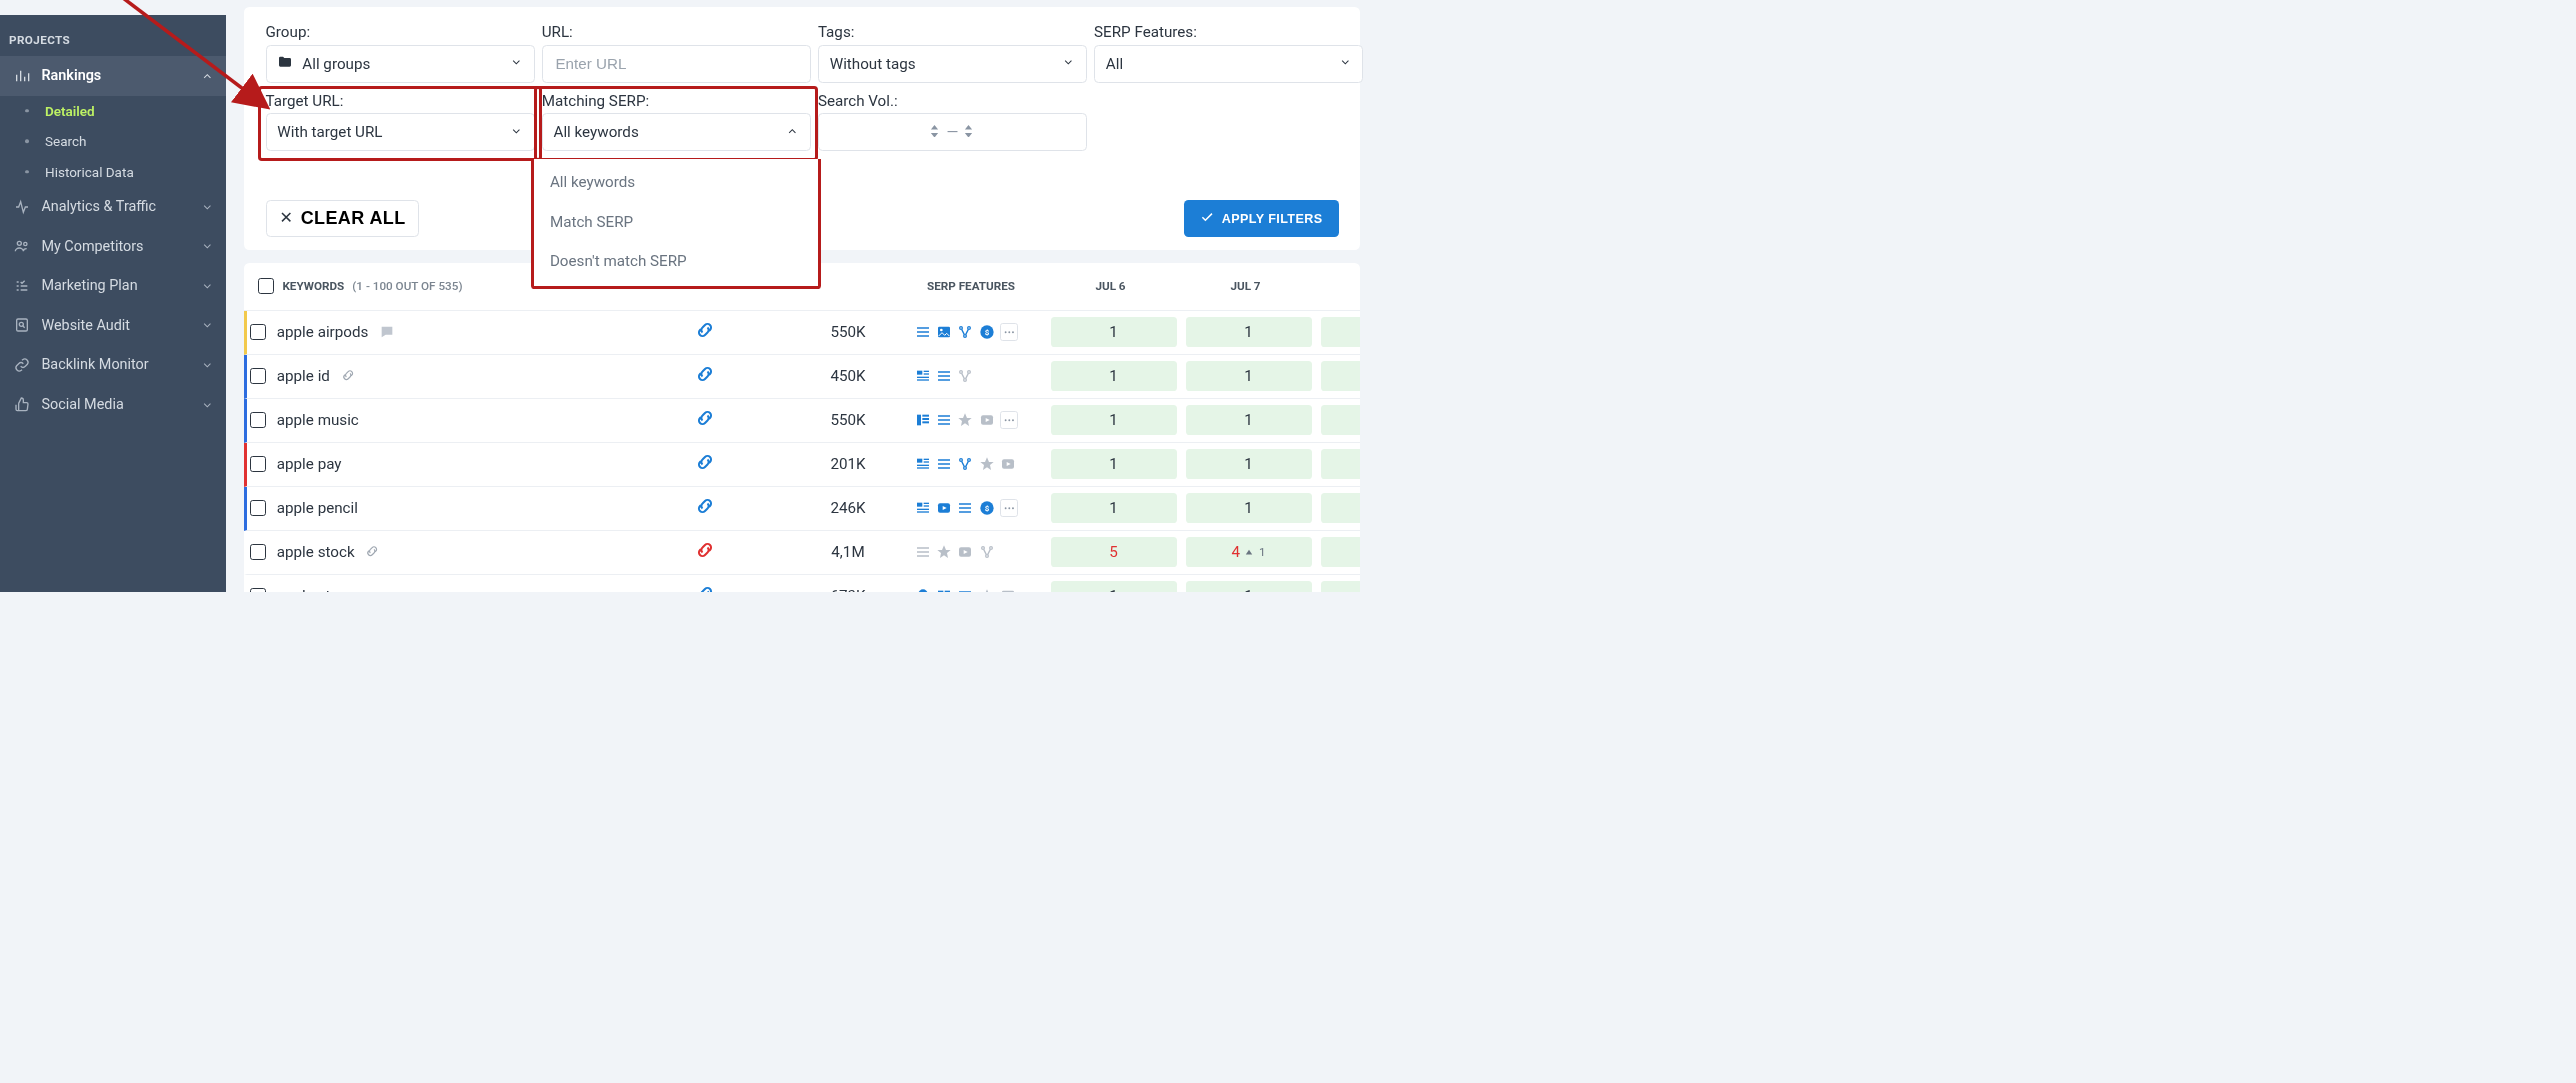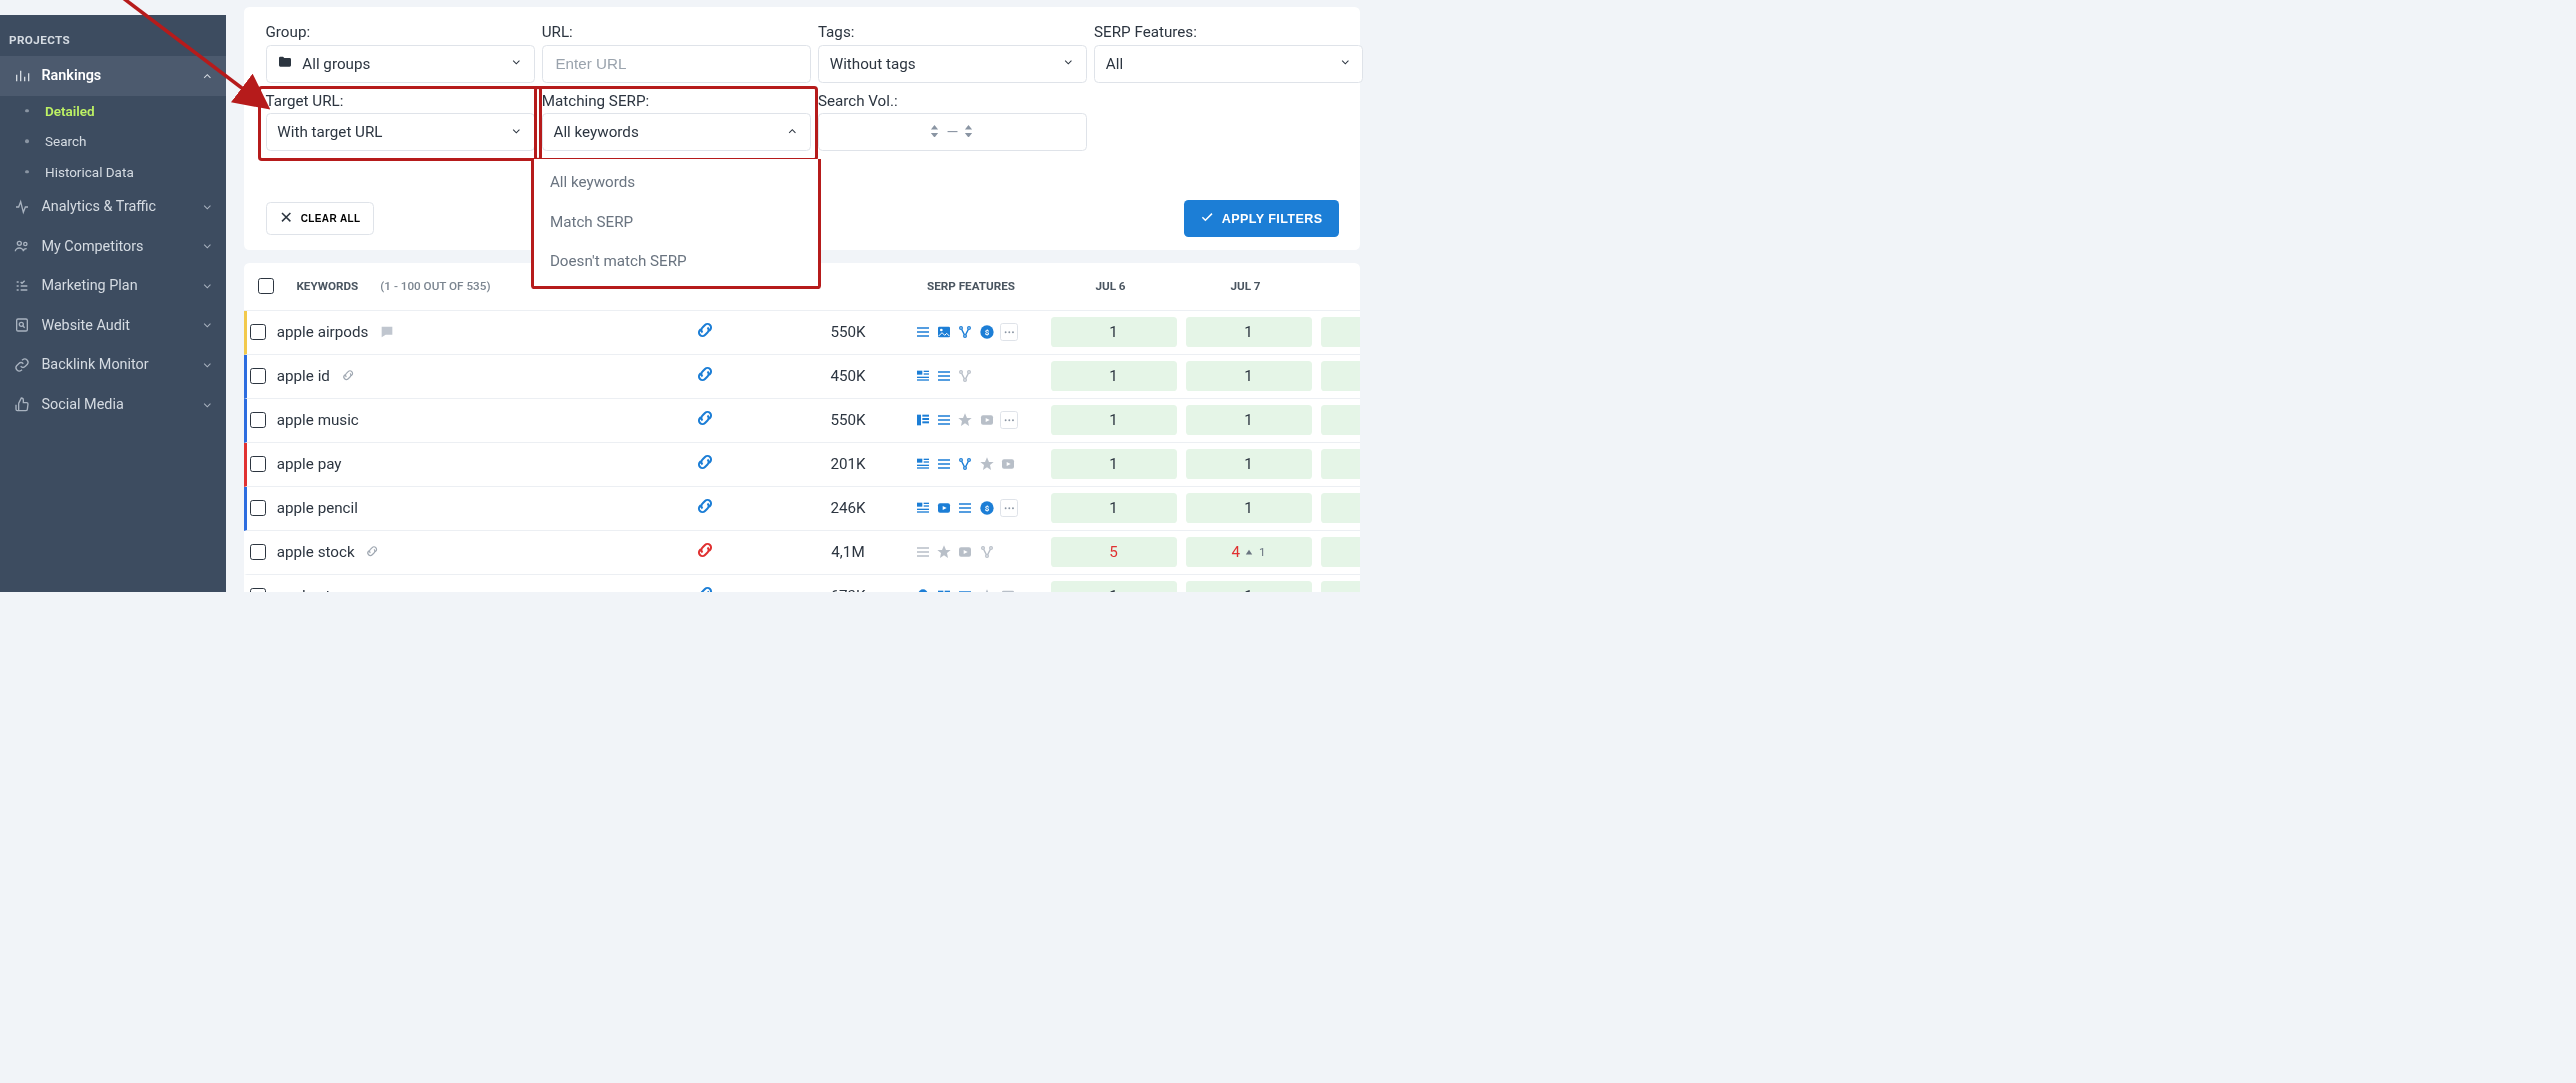--- a/index.html
+++ b/index.html
@@ -168,21 +168,21 @@
     margin-top: 45px;
   }
   .btn-clear {
     display:flex;
     align-items:center;
     gap:7.2px;
     border:0.9px solid var(--border);
     background:#fff;
     border-radius:4.5px;
     padding: 7.2px 12.6px;
-    font-size:10px;
+    font-size:18px;
     font-weight:700;
     letter-spacing:0.4px;
     cursor:pointer;
   }
   .btn-apply {
     margin-left:auto;
     display:flex;
     align-items:center;
     gap:7.2px;
     background:#1c7ed6;
@@ -206,21 +206,21 @@
   .thead {
     display:grid;
     grid-template-columns: 368px 179px 108px 144px 135px 135px 135px;
     align-items:center;
     border-bottom:0.9px solid #eceff3;
     height: 48px;
     font-size:11.7px;
     font-weight:700;
     color:#4a5560;
   }
-  .thead .th-kw { display:flex; align-items:center; gap:22px; padding-left:14.4px;}
+  .thead .th-kw { display:flex; align-items:center; gap:8px; padding-left:14.4px;}
   .thead .th-date, .thead .th-serp { text-align:center;}
   .cb {
     width:16px; height:16px; border:1.8px solid var(--text); border-radius:2.7px; display:inline-block; flex:none;
   }
   .kw-count { font-weight:500; color:#7b8590;}
 
   .trow {
     display:grid;
     grid-template-columns: 368px 179px 108px 144px 135px 135px 135px;
     align-items:center;

